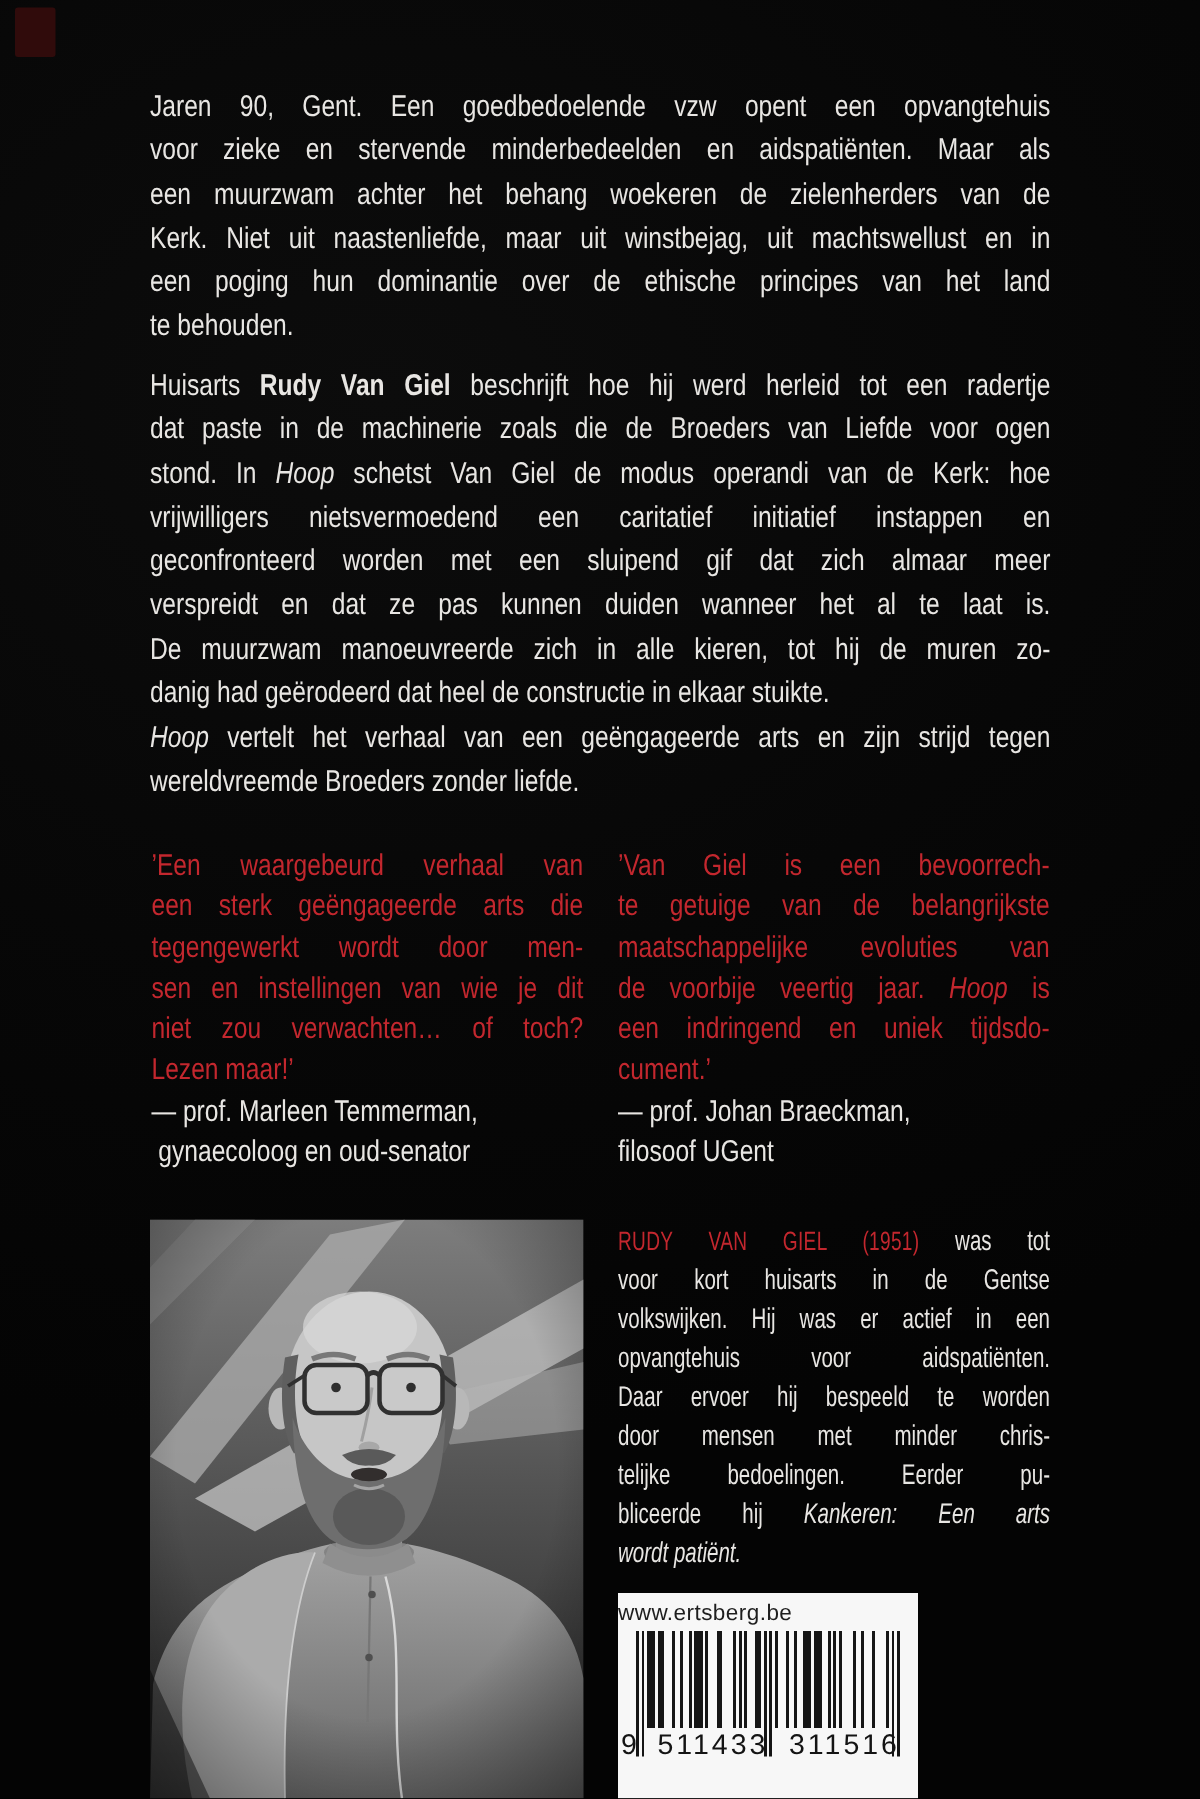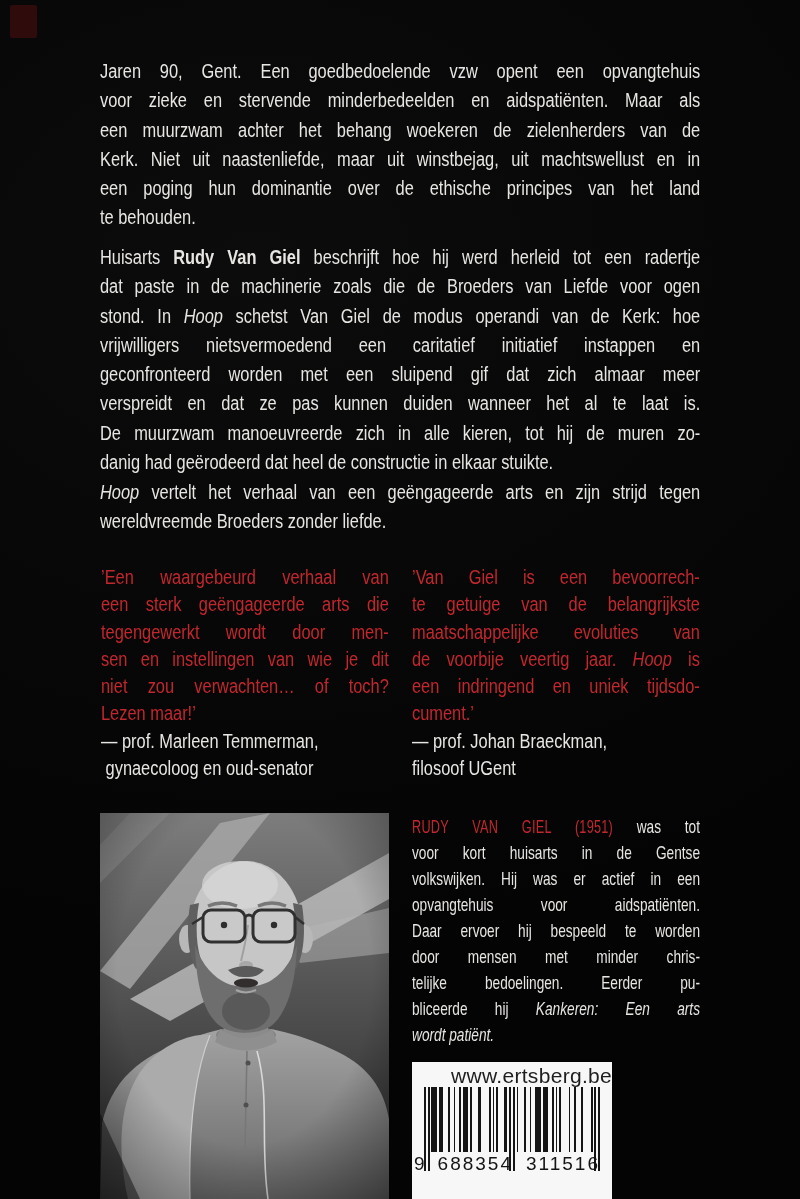--- a/index.html
+++ b/index.html
@@ -23,21 +23,21 @@
   .tline{text-align:justify;text-align-last:justify;text-justify:inter-word;white-space:normal;}
   .tline.tlast{text-align-last:left;}
   .tline span.b{font-weight:bold;}
   .tline span.i{font-style:italic;}
   .tline span.rc{color:#c3272e;font-size:0.93em;letter-spacing:0.3px;}
 
   .photo{position:absolute;left:100px;top:813px;width:289px;height:386px;margin:0;}
   .photo svg{display:block;width:289px;height:386px;}
 
   .barcode-box{position:absolute;left:412px;top:1062px;width:200px;height:137px;background:#f7f7f7;}
-  .bc-url{padding-top:4px;text-align:right;font-size:21px;line-height:19px;color:#1e1e1e;letter-spacing:0.3px;}
+  .bc-url{padding-top:4px;text-align:left;font-size:15px;line-height:19px;color:#1e1e1e;letter-spacing:0.3px;}
   .bc-bars{position:absolute;left:12px;top:25px;width:176px;height:84px;}
   .bc-digits{position:absolute;left:0;top:91px;width:100%;display:flex;justify-content:space-between;
     box-sizing:border-box;padding:0 12px 0 2px;font-size:19px;color:#141414;}
   .bc-digits span{letter-spacing:2px;}
   .bc-digits span:first-child{letter-spacing:0;}
 </style>
 </head>
 <body>
 
 <div class="page">
@@ -214,18 +214,18 @@
         <rect x="73" y="0" width="1" height="24" fill="#151515"></rect>
         <rect x="78" y="0" width="1" height="24" fill="#151515"></rect>
         <rect x="81" y="0" width="1" height="24" fill="#151515"></rect>
         <rect x="85" y="0" width="1" height="24" fill="#151515"></rect>
         <rect x="90" y="0" width="1" height="24" fill="#151515"></rect>
         <rect x="92" y="0" width="1" height="31" fill="#151515"></rect>
         <rect x="94" y="0" width="1" height="31" fill="#151515"></rect>
       </svg>
     <div class="bc-digits">
       <span>9</span>
-      <span>688354</span>
+      <span>511433</span>
       <span>311516</span>
     </div>
   </div>
 
 </div>
 
 </body></html>

